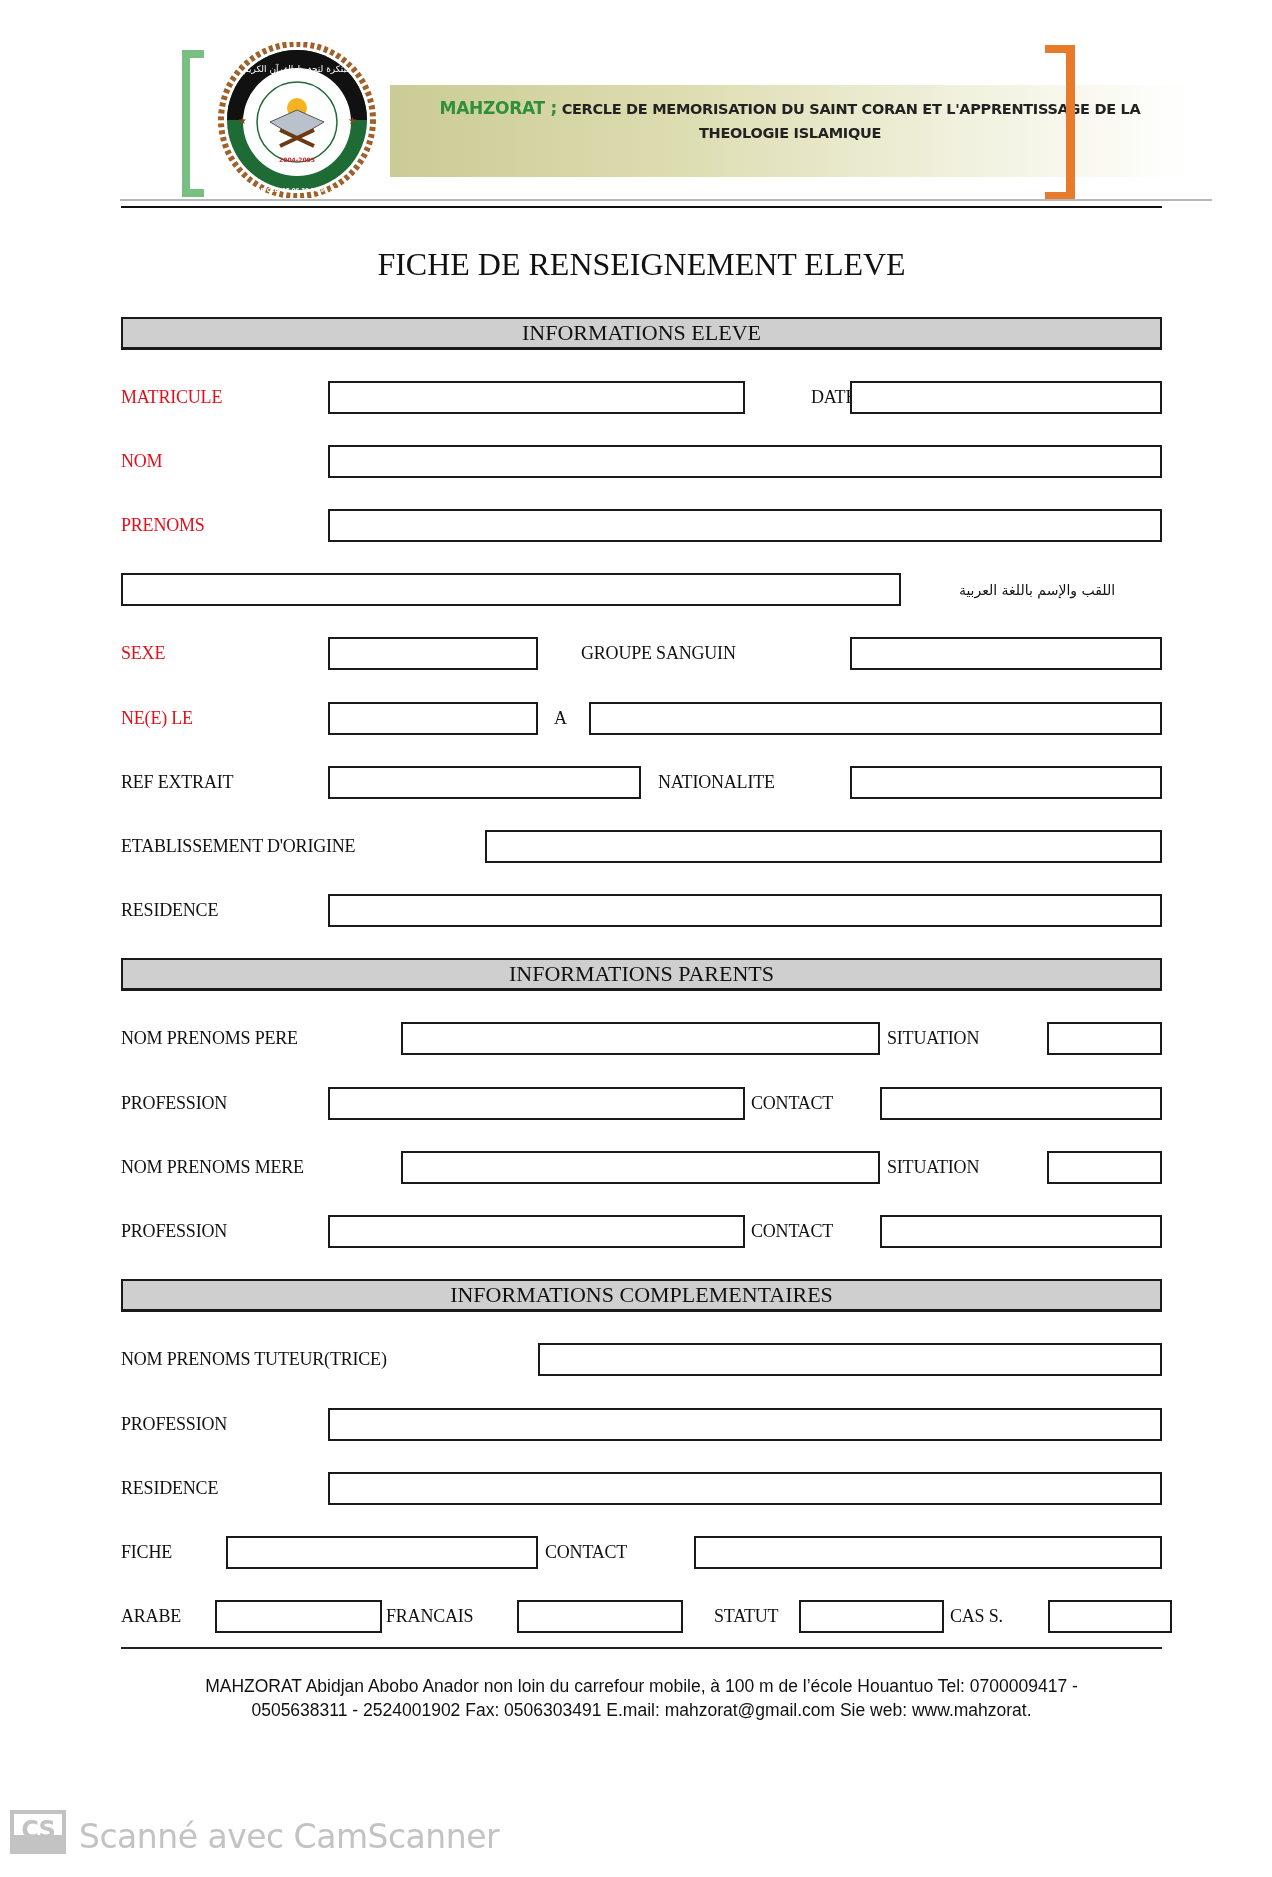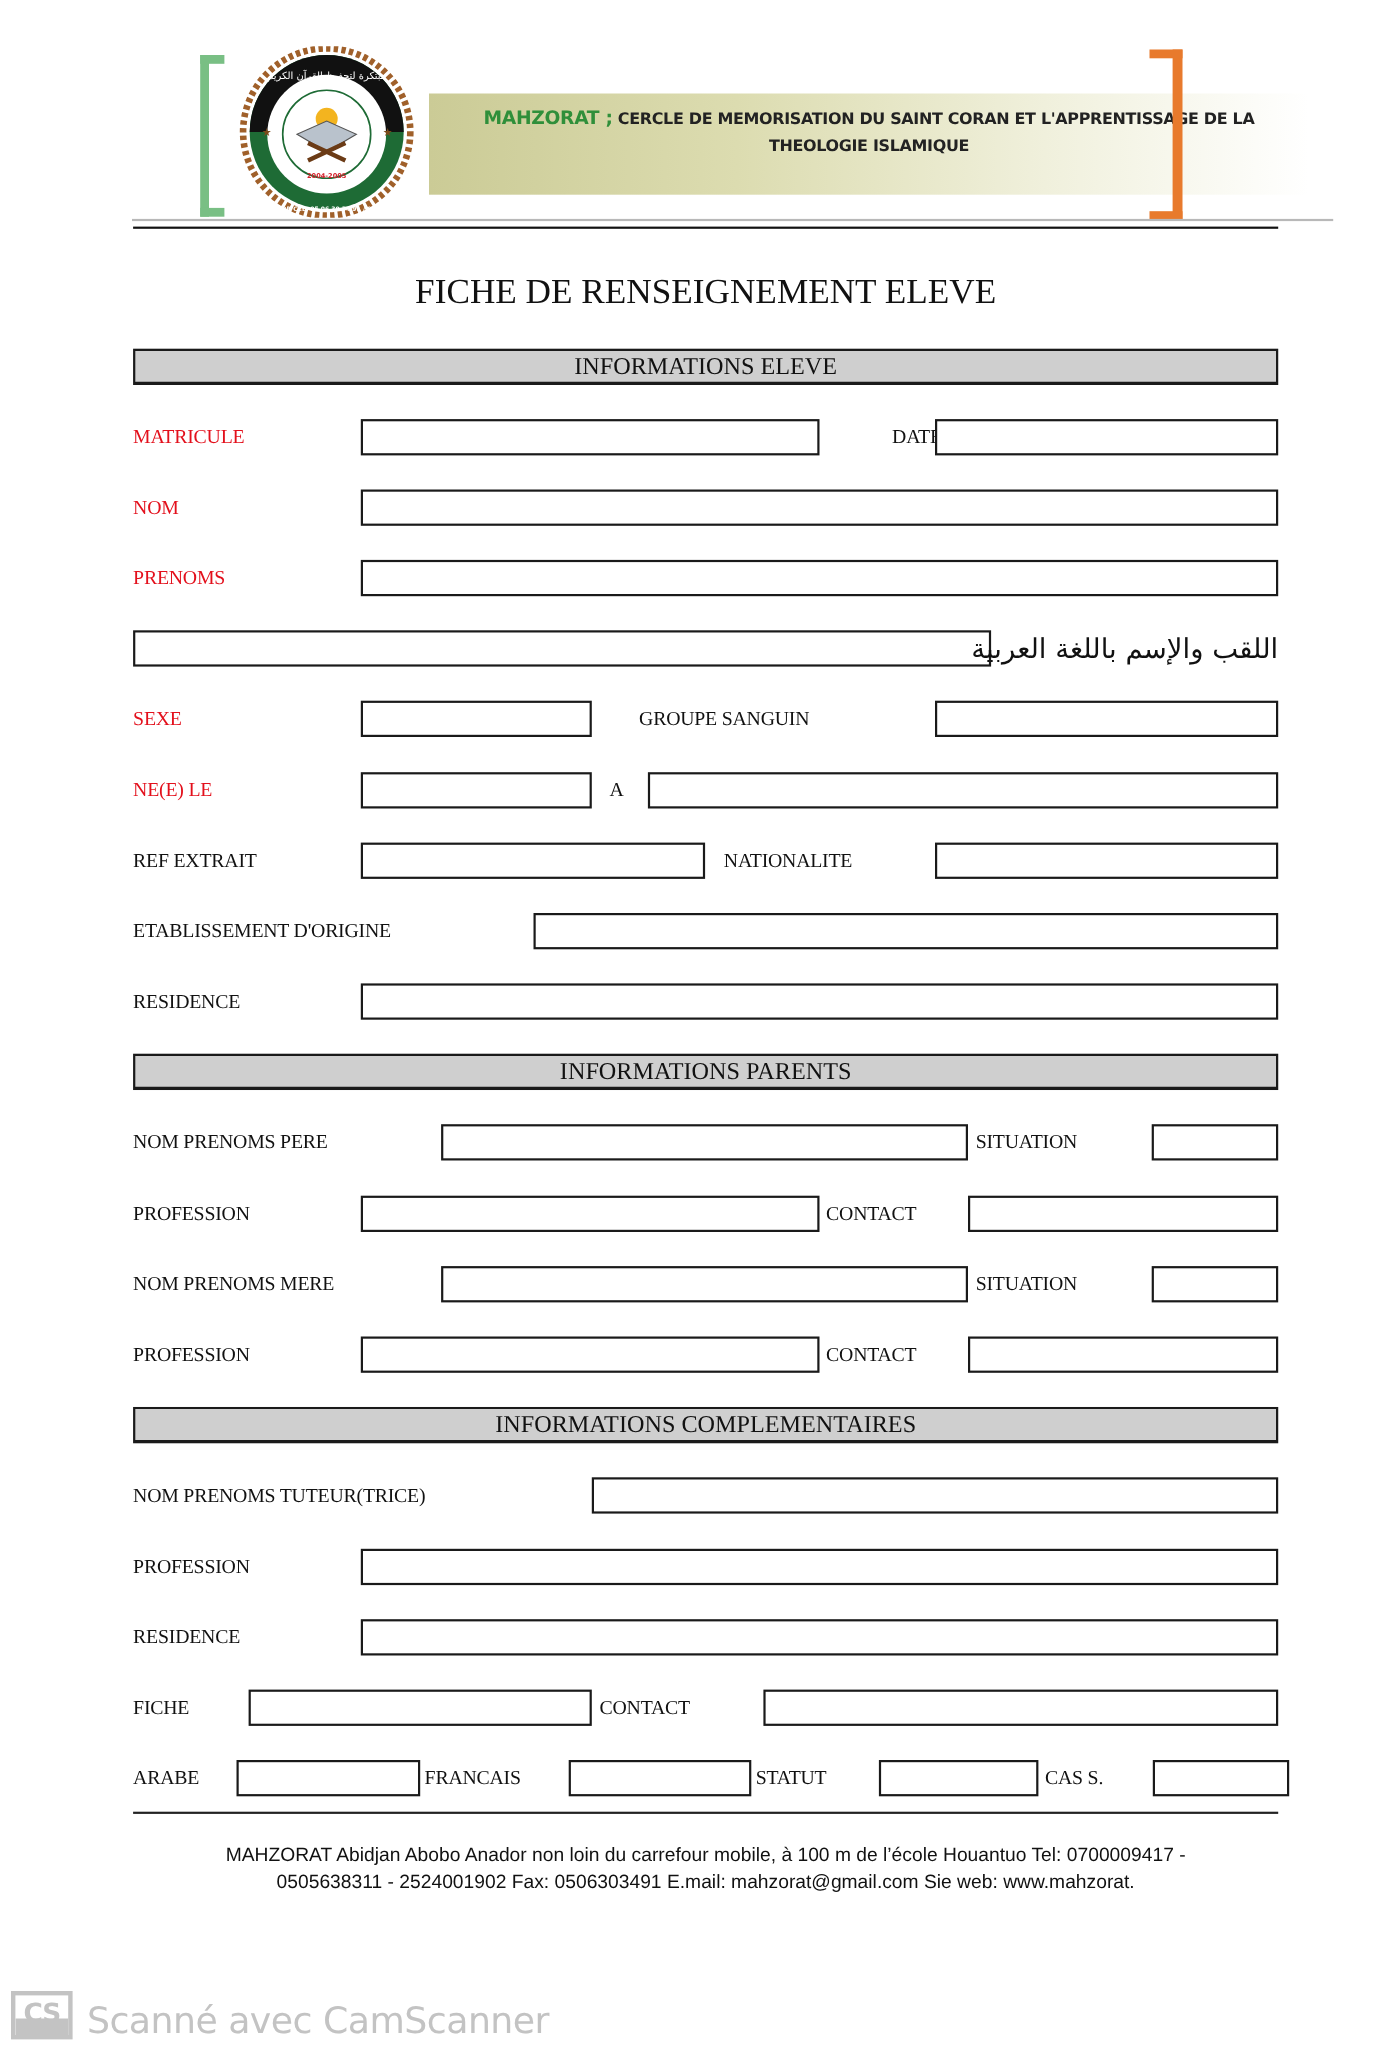--- a/index.html
+++ b/index.html
@@ -45,21 +45,21 @@
     position: absolute; left: 121px; width: 1041px; top: 1674px; text-align: center;
     font-family: "Liberation Sans", "DejaVu Sans", sans-serif; font-size: 17.5px; line-height: 24px; color: #111;
   }
   .cs-icon {
     position: absolute; left: 10px; top: 1810px; width: 56px; height: 44px; box-sizing: border-box;
     border: 4px solid #c3c3c3; border-radius: 0; overflow: hidden;
   }
   .cs-icon .txt { position: absolute; left: 0; top: 2px; width: 100%; text-align: center; font-family: "DejaVu Sans", sans-serif; font-weight: bold; font-size: 24px; color: #c3c3c3; letter-spacing: -1px; }
   .cs-icon .strip { position: absolute; left: 0; bottom: 0; width: 100%; height: 15px; background: #c3c3c3; }
   .cs-text { position: absolute; left: 79px; top: 1817px; font-family: "DejaVu Sans", sans-serif; font-size: 33px; line-height: 40px; color: #c3c3c3; white-space: nowrap; letter-spacing: -0.5px; }
-  .arabic { position: absolute; left: 912px; top: 575px; width: 250px; font-family: "DejaVu Sans", sans-serif; font-size: 25px; line-height: 30px; direction: rtl; text-align: center; white-space: nowrap; }
+  .arabic { position: absolute; left: 912px; top: 575px; width: 250px; font-family: "DejaVu Sans", sans-serif; font-size: 14px; line-height: 30px; direction: rtl; text-align: center; white-space: nowrap; }
 </style>
 </head>
 <body>
 
 <div class="green-bracket">
   <div class="v"></div>
     <div class="t"></div>
     <div class="b"></div>
 </div>
 
@@ -181,21 +181,21 @@
 
 <div class="lbl" style="left:121px; top:1536px;">FICHE</div>
 <div class="box" style="left:226px; top:1536px; width:312px;"></div>
 <div class="lbl" style="left:545px; top:1536px;">CONTACT</div>
 <div class="box" style="left:694px; top:1536px; width:468px;"></div>
 
 <div class="lbl" style="left:121px; top:1600px;">ARABE</div>
 <div class="box" style="left:215px; top:1600px; width:167px;"></div>
 <div class="lbl" style="left:386px; top:1600px;">FRANCAIS</div>
 <div class="box" style="left:517px; top:1600px; width:166px;"></div>
-<div class="lbl" style="left:687px; top:1600px;">STATUT</div>
+<div class="lbl" style="left:714px; top:1600px;">STATUT</div>
 <div class="box" style="left:799px; top:1600px; width:145px;"></div>
 <div class="lbl" style="left:950px; top:1600px;">CAS S.</div>
 <div class="box" style="left:1048px; top:1600px; width:124px;"></div>
 
 <div class="footer-line"></div>
 <div class="footer-text">
   <div>MAHZORAT Abidjan Abobo Anador non loin du carrefour mobile, à 100 m de l’école Houantuo Tel: 0700009417 -</div>
   <div>0505638311 - 2524001902 Fax: 0506303491 E.mail: mahzorat@gmail.com Sie web: www.mahzorat.</div>
 </div>
 

